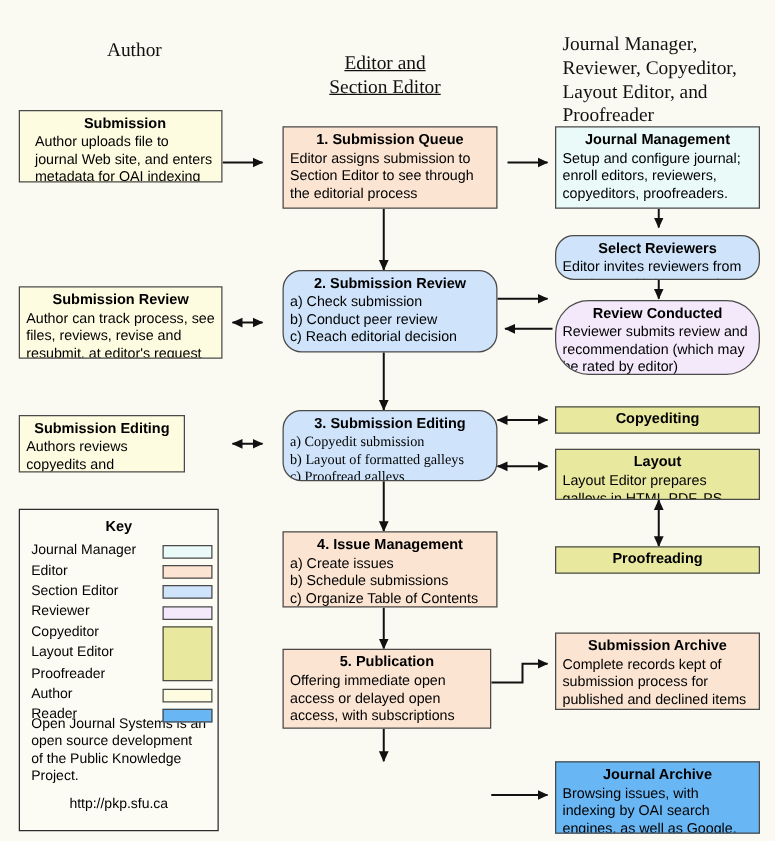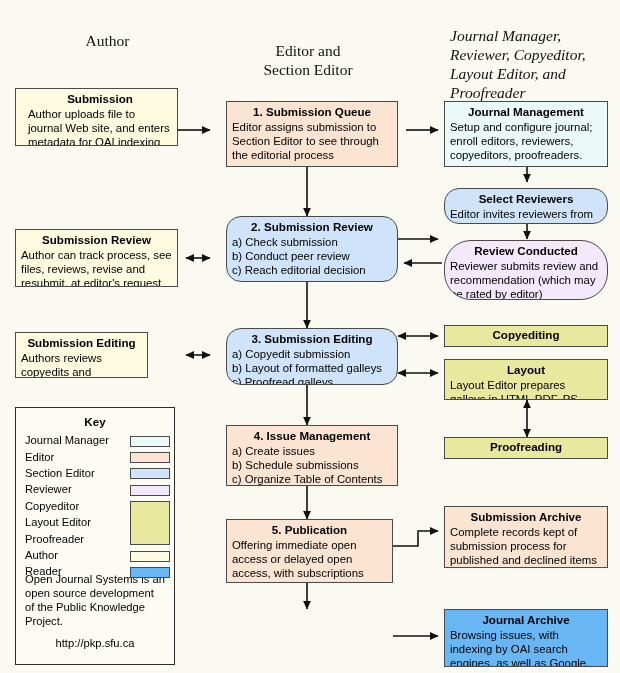--- a/index.html
+++ b/index.html
@@ -17,21 +17,21 @@
   .col-head{
     position:absolute;
     font-family:"Liberation Serif", serif;
     font-size:15.5px;
     line-height:1.22;
     color:#111;
     text-align:center;
   }
   .col-head.left{left:20px;top:32px;width:175px;}
   .col-head.mid{left:218px;top:23px;width:180px;}
-  .col-head.right{left:450px;top:8px;width:165px;text-align:left;font-style:italic;}
+  .col-head.right{left:450px;top:8px;width:165px;text-align:left;}
 
   .node{
     position:absolute;
     box-sizing:border-box;
     border:1.4px solid #4a4a4a;
     padding:3px 5px 4px 5px;
     font-size:11.4px;
     line-height:1.255;
     overflow:hidden;
   }
@@ -126,21 +126,21 @@
 
       <line x1="307" y1="583" x2="307" y2="609" marker-end="url(#ah)"></line>
 
       <path d="M393,636 L438,636" marker-end="url(#ah)"></path>
     </g>
   </svg>
 
   <div class="col-head left">
     <span>Author</span>
   </div>
-  <div class="col-head mid" style="white-space:pre-line;">
+  <div class="col-head mid" style="white-space:pre-line;text-decoration:underline;">
     <span>Editor and
 Section Editor</span>
   </div>
   <div class="col-head right" style="white-space:pre-line;">
     <span>Journal Manager,
 Reviewer, Copyeditor,
 Layout Editor, and
 Proofreader</span>
   </div>
 
@@ -181,21 +181,21 @@
     <span class="body">Reviewer submits review and recommendation (which may be rated by editor)</span>
   </div>
 
   <div class="node c-author" style="left:15px;top:332px;width:133px;height:46px;">
     <span class="ttl">Submission Editing</span>
     <span class="body">Authors reviews copyedits and proofreads galleys</span>
   </div>
 
   <div class="node c-section" style="left:226px;top:328px;width:172px;height:57px;">
     <span class="ttl">3. Submission Editing</span>
-    <span class="body" style="white-space:pre-line;">a) Copyedit submission
+    <span class="body" style="white-space:pre-line;font-family:Liberation Serif, serif;">a) Copyedit submission
 b) Layout of formatted galleys
 c) Proofread galleys</span>
   </div>
 
   <div class="node c-prod title-only" style="left:444px;top:325px;width:164px;height:22px;">
     <span class="ttl">Copyediting</span>
   </div>
 
   <div class="node c-prod center-body" style="left:444px;top:359px;width:164px;height:41px;">
     <span class="ttl">Layout</span>

